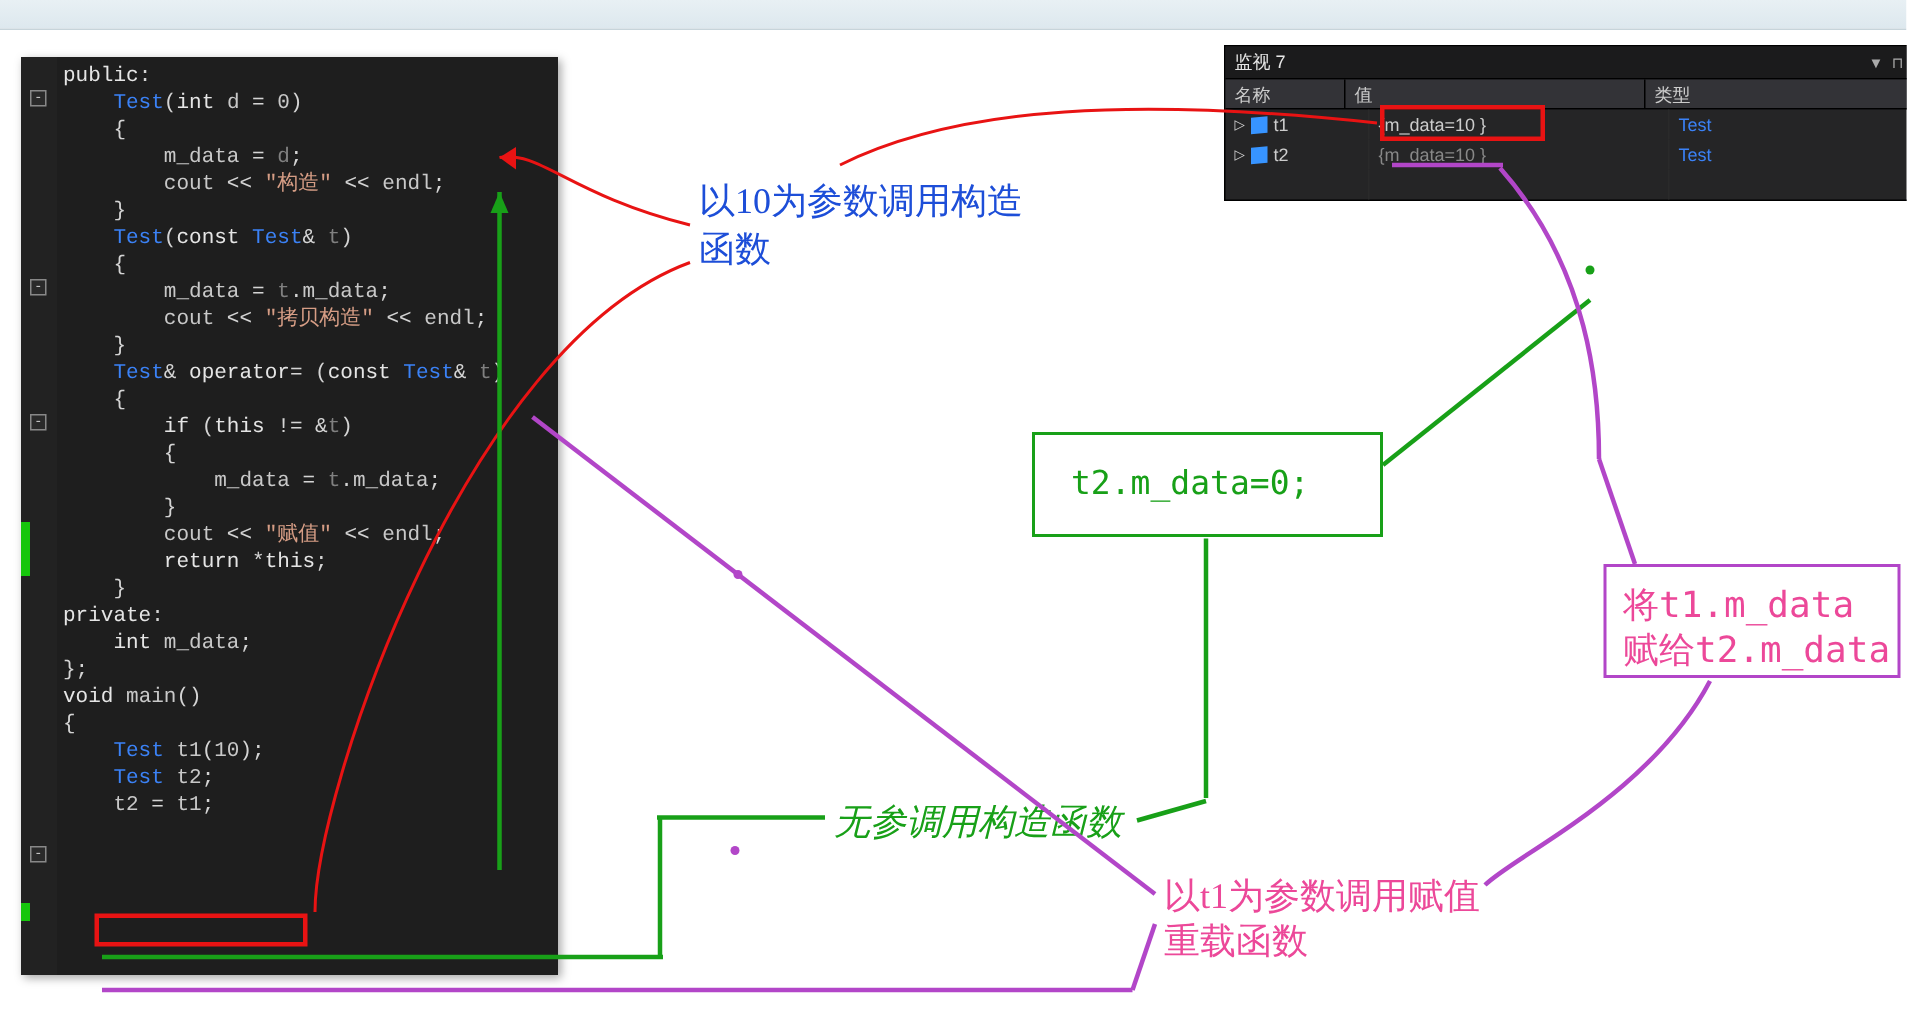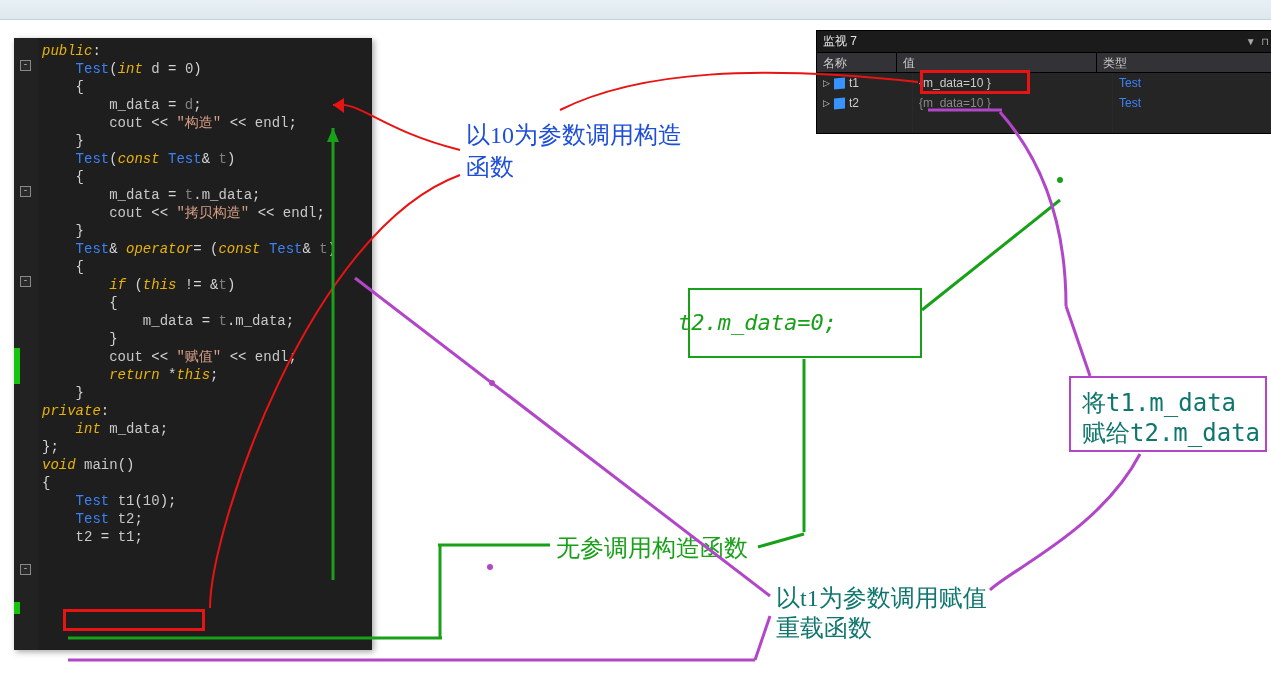--- a/index.html
+++ b/index.html
@@ -32,21 +32,21 @@
   .gutter .fold {
     position: absolute; left: 6px; width: 11px; height: 11px;
     border: 1px solid #888; background: #2a2a2a;
     font-size: 9px; line-height: 9px; text-align: center; color: #ccc;
   }
   .code-area {
     position: absolute; left: 24px; right: 0; top: 0; bottom: 0;
     padding: 4px 6px 4px 4px;
     white-space: pre;
   }
-  .kw   { color: #eab308; font-style: italic; }   
+  .kw   { color: #e5e5e5; }   
   .type { color: #3b82f6; }   
   .str  { color: #d69d85; }   
   .var  { color: #c8c8c8; }
   .dim  { color: #808080; }
   .op   { color: #d4d4d4; }
   .bp-green { position:absolute; left:0; width:6px; background:#16c60c; }
 
   
   .watch {
     position: absolute; top: 30px; left: 816px; width: 460px;
@@ -76,21 +76,21 @@
   .watch-row .type  { flex:1; }
   .tri { font-size:9px; color:#cfcfcf; }
   .cube { width:11px; height:11px; background:#3794ff; display:inline-block; transform: skewY(-6deg); }
   .watch-row.stale .value { color:#888; }
 
   
   .anno { position:absolute; font-family: "SimSun","Songti SC",serif; }
   .anno.red    { color:#1d4ed8; font-size:24px; line-height:32px;}
   .anno.green  { color:#18a018; font-size:22px; font-family: Consolas,"SimSun",monospace;}
   .anno.greenzh{ color:#18a018; font-size:24px; }
-  .anno.purple { color:#0f766e; font-size:24px; line-height:30px;}
+  .anno.purple { color:#ec4899; font-size:24px; line-height:30px;}
   .box-green  { border:2px solid #18a018; position:absolute; background:transparent;}
   .box-purple { border:2px solid #b246c8; position:absolute; background:transparent;}
   .box-red    { border:3px solid #e81313; position:absolute; background:transparent;}
   svg.overlay { position:absolute; top:0; left:0; pointer-events:none; }
 
 </style>
 </head>
 <body>
 
 <div class="topbar"></div>
@@ -141,23 +141,23 @@
     <div class="name"></div>
       <div class="value"></div>
       <div class="type"></div>
   </div>
 </div>
 
 <div class="box-red" style="top:609px; left:63px; width:142px; height:22px;"></div>
 <div class="box-red" style="top:70px; left:920px; width:110px; height:24px;"></div>
 
 <div class="box-green" style="top:288px; left:688px; width:234px; height:70px;"></div>
-<div class="anno green" style="top:310px; left:678px;font-style:italic;">t2.m_data=0;</div>
-
-<div class="anno greenzh" style="top:532px; left:556px;">无参调用构造函数</div>
+<div class="anno green" style="top:310px; left:714px;">t2.m_data=0;</div>
+
+<div class="anno greenzh" style="top:532px; left:556px;font-style:italic;">无参调用构造函数</div>
 
 <div class="anno red" style="top:119px; left:466px; white-space:pre;">以10为参数调用构造
 函数</div>
 
 <div class="anno purple" style="top:583px; left:776px; white-space:pre;">以t1为参数调用赋值
 重载函数</div>
 
 <div class="box-purple" style="top:376px; left:1069px; width:198px; height:76px;"></div>
 <div class="anno purple" style="top:388px; left:1082px; white-space:pre; font-family:Consolas,'SimSun',monospace;">将t1.m_data
 赋给t2.m_data</div>

